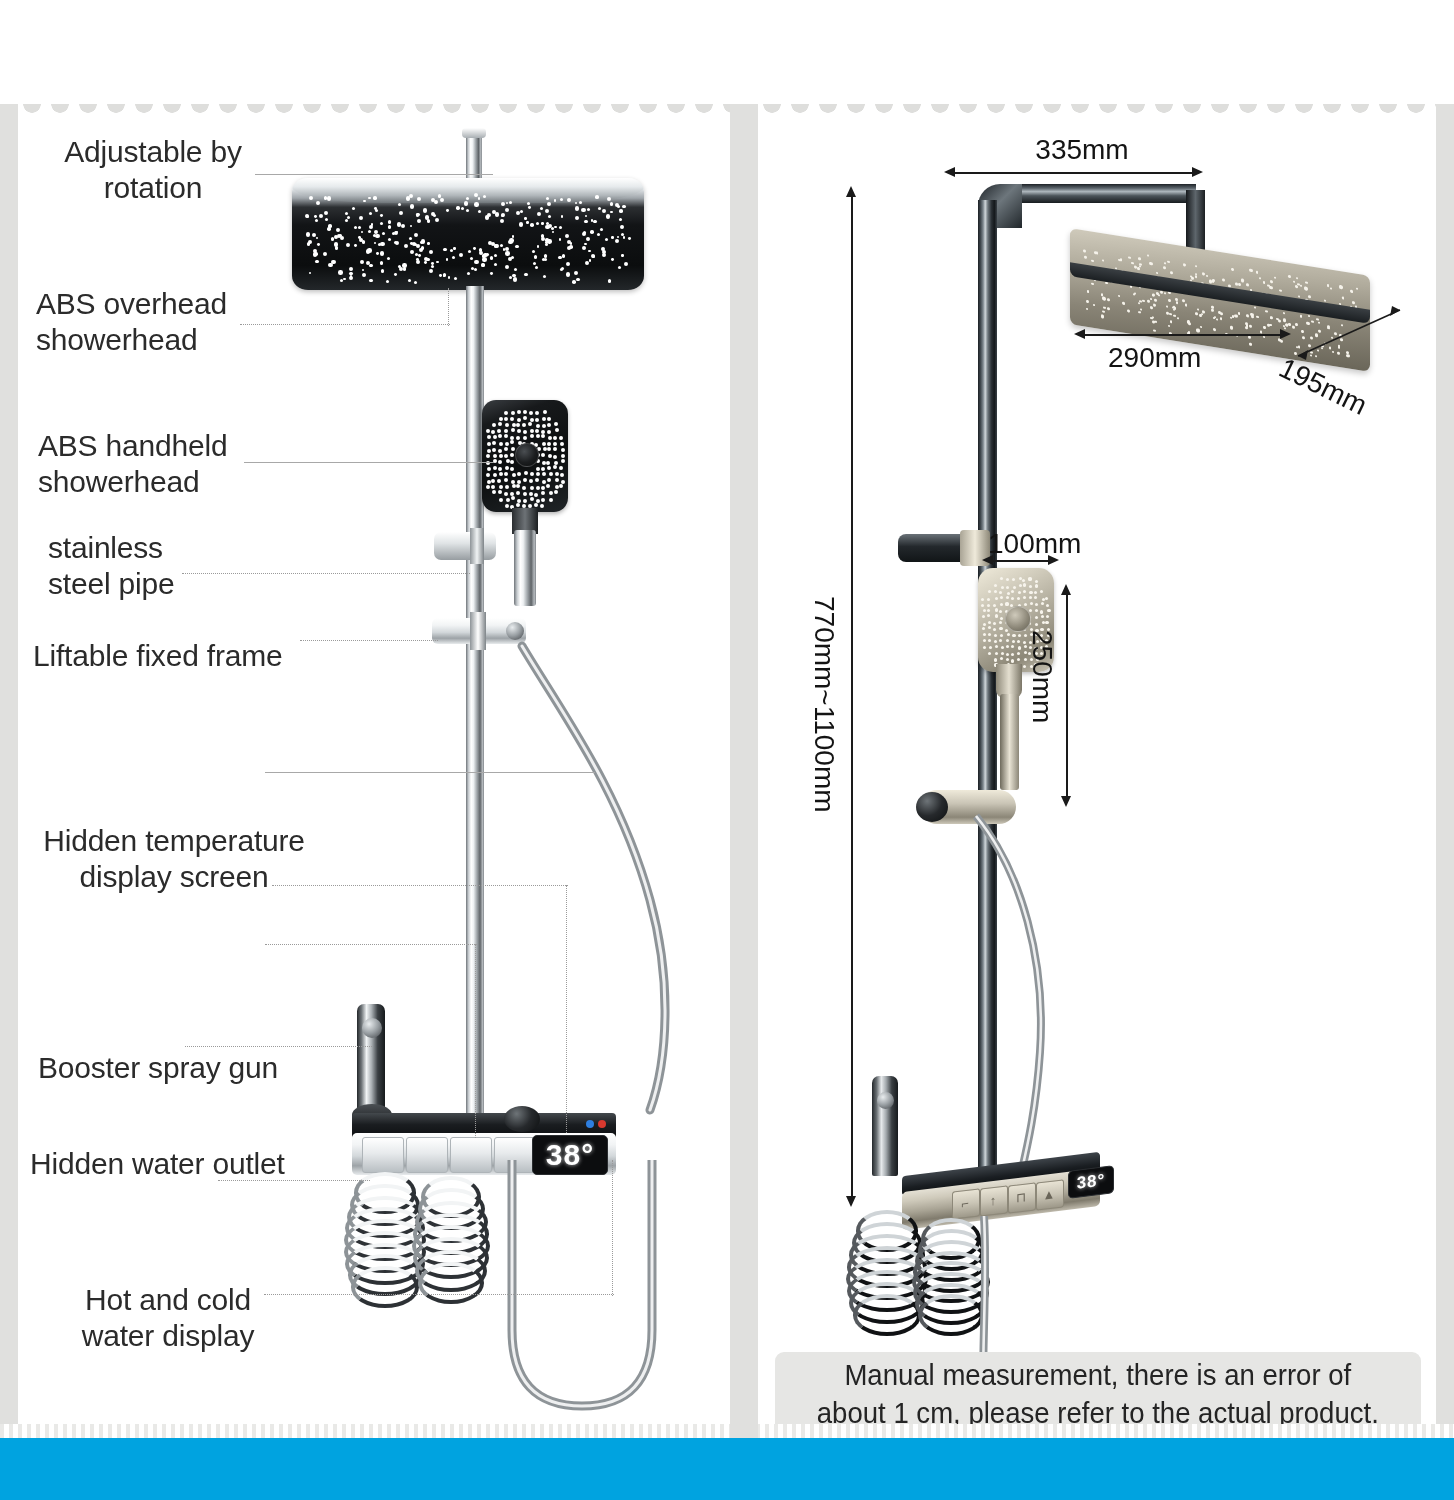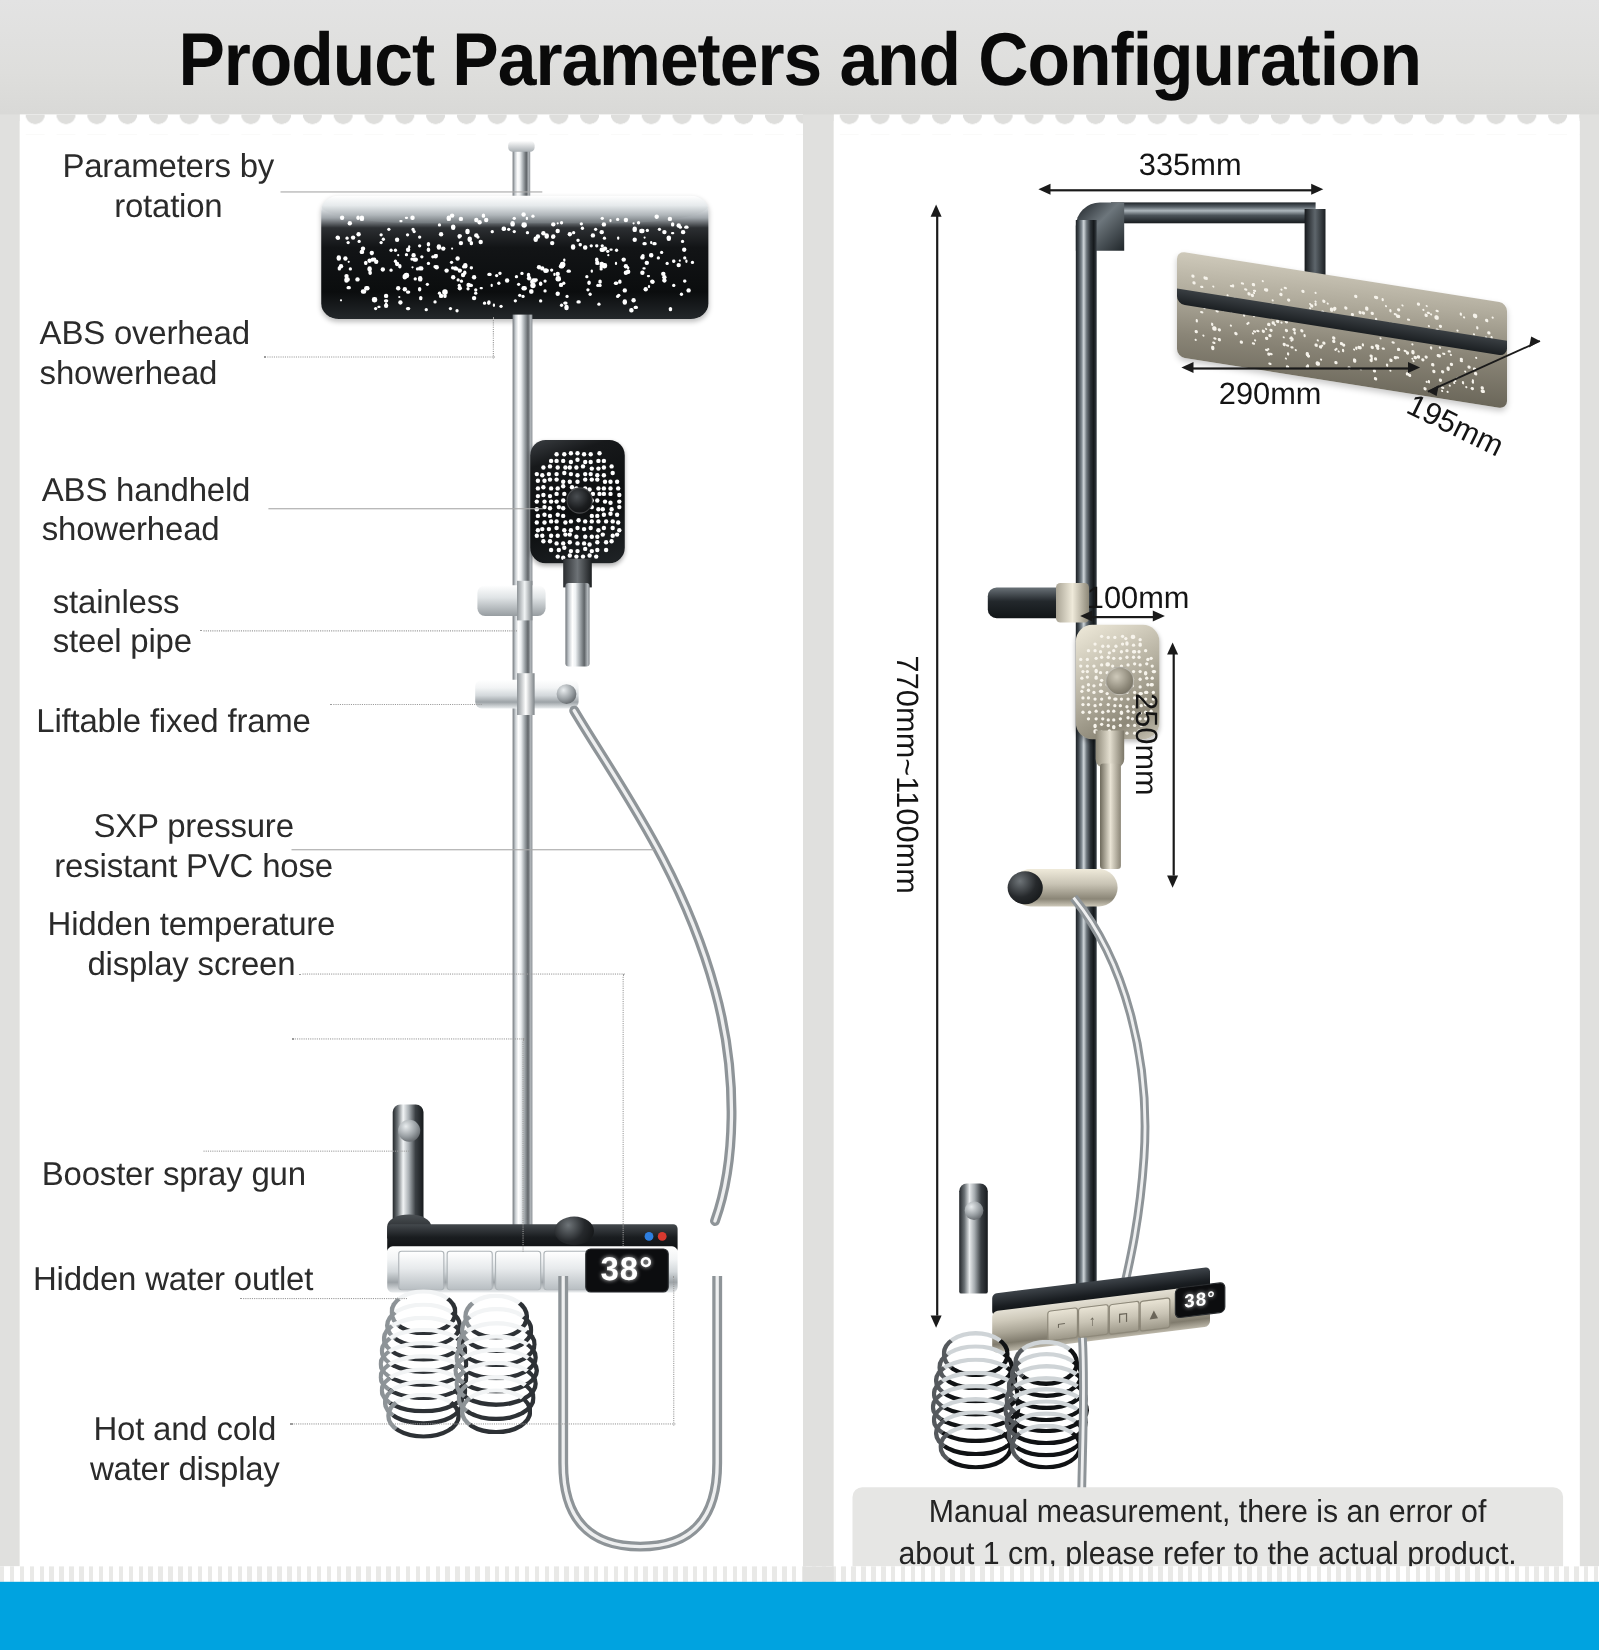--- a/index.html
+++ b/index.html
@@ -227,23 +227,20 @@
   .icn{
     position:absolute;color:#6a6559;font-size:13px;font-family:"Liberation Sans",sans-serif;
     display:flex;align-items:center;justify-content:center;
   }
 </style>
 </head>
 <body>
 
 <div id="stage">
 
-  <div class="titlebar">
-    <div class="title-text">Product Parameters and Configuration</div>
-  </div>
 
   <div class="side-strip-l"></div>
   <div class="side-strip-r"></div>
   <div class="panel-gap"></div>
 
   <div class="panel" id="panel-left">
     <div class="scallop"></div>
   </div>
 
   <div class="panel" id="panel-right">
@@ -835,31 +832,29 @@
   <div class="lead solid" style="left:265px;top:772px;width:330px;"></div>
   <div class="lead" style="left:272px;top:885px;width:296px;"></div>
   <div class="lead-v" style="left:566px;top:885px;height:248px;"></div>
   <div class="lead" style="left:265px;top:944px;width:212px;"></div>
   <div class="lead-v" style="left:475px;top:944px;height:194px;"></div>
   <div class="lead" style="left:185px;top:1046px;width:187px;"></div>
   <div class="lead" style="left:218px;top:1180px;width:152px;"></div>
   <div class="lead" style="left:264px;top:1294px;width:350px;"></div>
   <div class="lead-v" style="left:612px;top:1160px;height:136px;"></div>
 
-  <div class="lbl c" style="left:38px;top:134px;width:230px;">Parameters by
+  <div class="lbl c" style="left:38px;top:134px;width:230px;">Adjustable by
 rotation</div>
   <div class="lbl" style="left:36px;top:286px;width:230px;">ABS overhead
 showerhead</div>
   <div class="lbl" style="left:38px;top:428px;width:230px;">ABS handheld
 showerhead</div>
   <div class="lbl" style="left:33px;top:638px;width:290px;">Liftable fixed frame</div>
   <div class="lbl" style="left:48px;top:530px;width:200px;">stainless
 steel pipe</div>
-  <div class="lbl c" style="left:42px;top:734px;width:268px;">SXP pressure
-resistant PVC hose</div>
   <div class="lbl c" style="left:34px;top:823px;width:280px;">Hidden temperature
 display screen</div>
   <div class="lbl" style="left:30px;top:1146px;width:300px;">Hidden water outlet</div>
   <div class="lbl" style="left:38px;top:1050px;width:300px;">Booster spray gun</div>
   <div class="lbl c" style="left:48px;top:1282px;width:240px;">Hot and cold
 water display</div>
 
   <div class="art pipe-gun" style="left:1010px;top:184px;width:186px;height:19px;background:linear-gradient(180deg,#1d2227 0%,#5b646b 22%,#aeb7bd 40%,#4c545a 62%,#171b1e 100%);"></div>
   <div class="art" style="left:978px;top:184px;width:44px;height:44px;border-radius:22px 0 0 0;background:linear-gradient(135deg,#1d2227,#6d767c 45%,#20262a);"></div>
   <div class="art pipe-gun" style="left:978px;top:200px;width:19px;height:990px;"></div>

